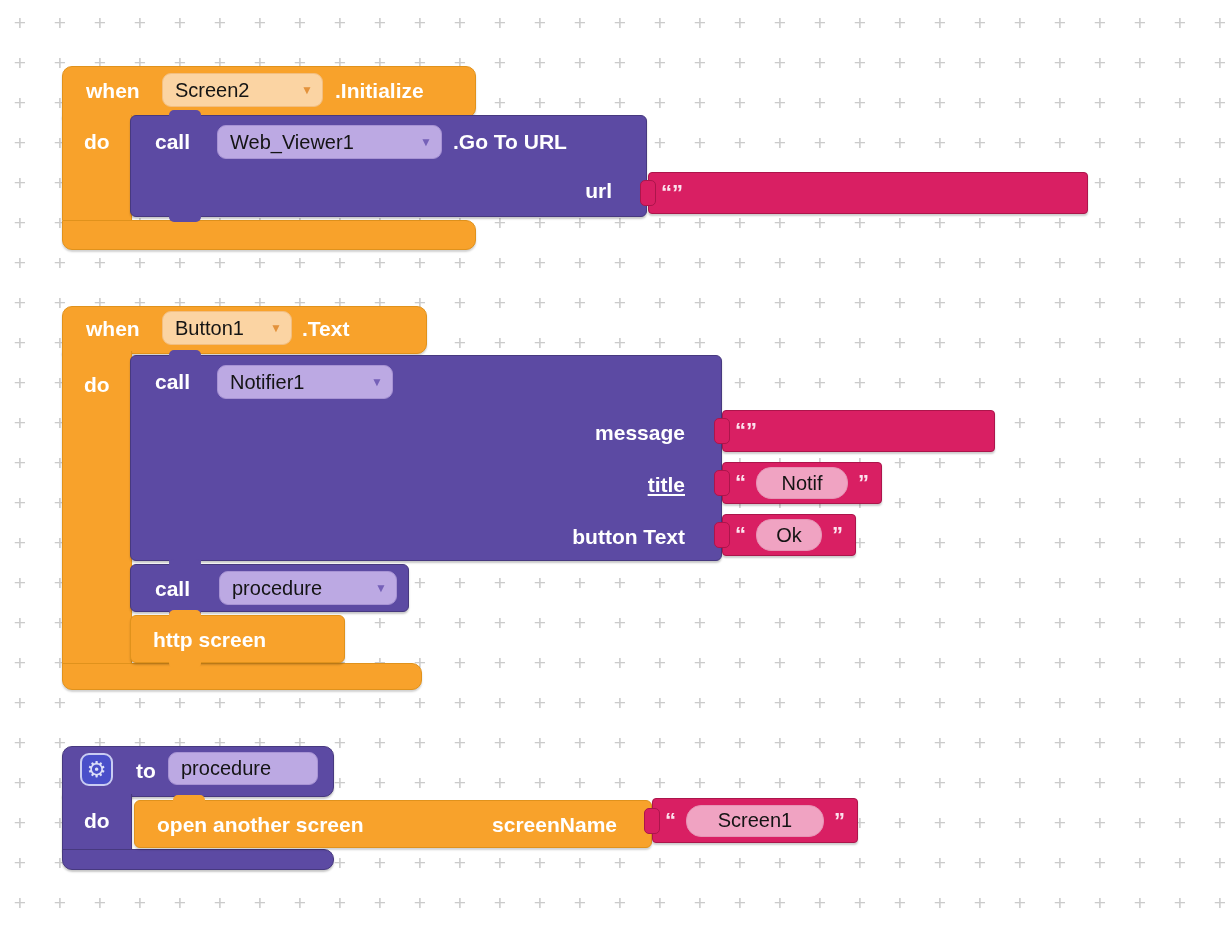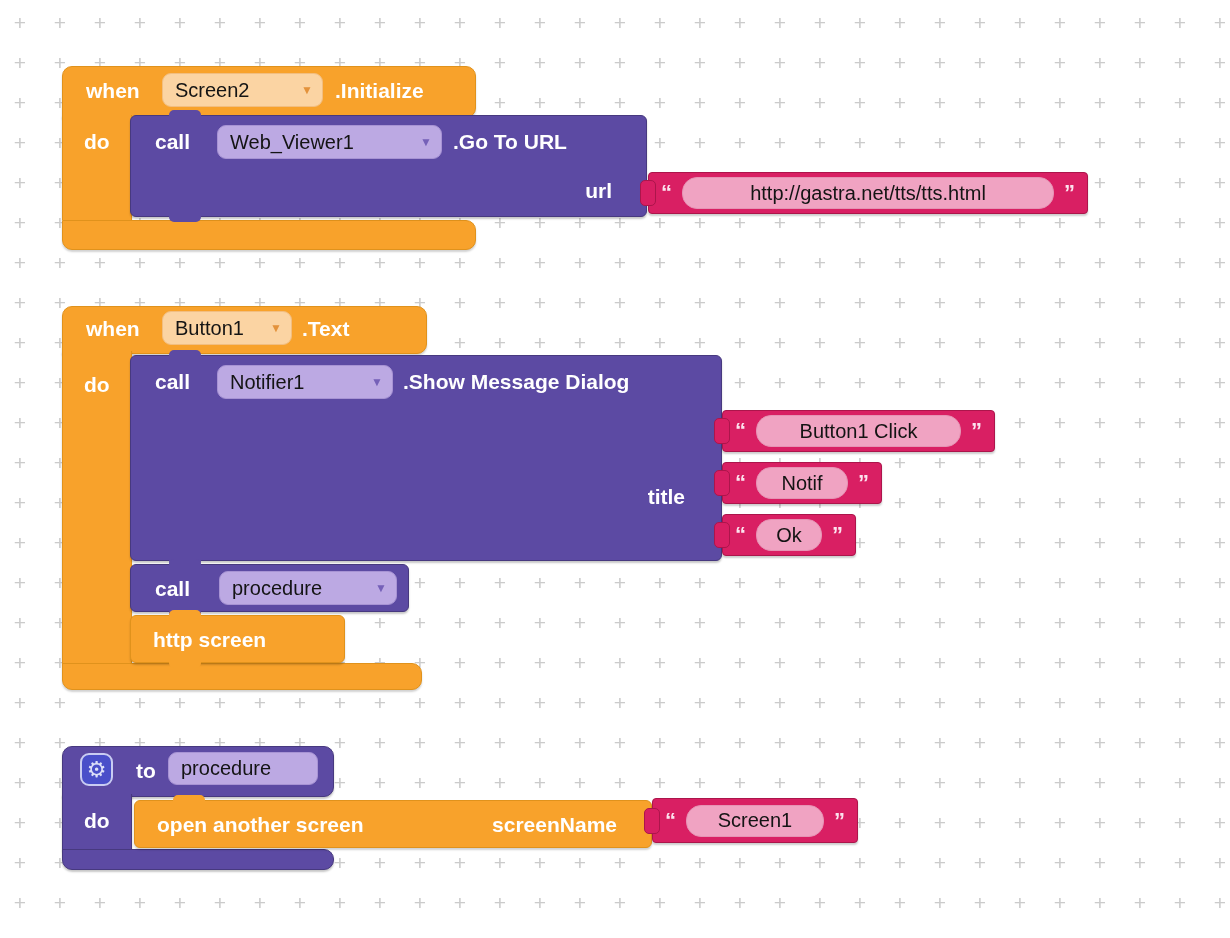--- a/index.html
+++ b/index.html
@@ -769,21 +769,20 @@
       <div class="field lavfield" style="left:86px;top:9px;width:225px;height:34px;">
         <span>Web_Viewer1</span>
         <span class="arrow">▼</span>
       </div>
       <span class="abs wlabel" style="left:322px;top:15px;">.Go To URL</span>
       <span class="abs wlabel rlabel" style="right:34px;top:64px;width:120px;">url</span>
     </div>
 
     <div class="abs pinkblock" style="left:648px;top:172px;width:440px;height:42px;">
       <span class="quote">“</span>
-      <span class="pinkfield">http://gastra.net/tts/tts.html</span>
       <span class="quote">”</span>
     </div>
   </div>
 
   <div>
     <div class="abs orange" style="left:62px;top:306px;width:363px;height:46px;border-radius:10px 10px 10px 0;"></div>
     <div class="abs orange" style="left:62px;top:351px;width:68px;height:313px;border-top:none;border-bottom:none;"></div>
     <div class="abs orange" style="left:62px;top:663px;width:358px;height:25px;border-radius:0 10px 10px 10px;"></div>
     <span class="abs wlabel" style="left:86px;top:318px;">when</span>
     <div class="abs field peachfield" style="left:162px;top:311px;width:130px;height:34px;">
@@ -792,27 +791,27 @@
     </div>
     <span class="abs wlabel" style="left:302px;top:318px;">.Text</span>
     <span class="abs wlabel" style="left:84px;top:374px;">do</span>
 
     <div class="abs purple bump-top bump-bottom" style="left:130px;top:355px;width:590px;height:204px;border-radius:6px;">
       <span class="abs wlabel" style="left:24px;top:15px;">call</span>
       <div class="field lavfield" style="left:86px;top:9px;width:176px;height:34px;">
         <span>Notifier1</span>
         <span class="arrow">▼</span>
       </div>
-      <span class="abs wlabel" style="left:272px;top:15px;">.Show Message Dialog</span>
-      <span class="abs wlabel rlabel" style="right:36px;top:130px;width:220px;">title</span>
+      <span class="abs wlabel rlabel" style="right:36px;top:66px;width:220px;">message</span>
+      <span class="abs wlabel rlabel" style="right:36px;top:118px;width:220px;text-decoration:underline;">title</span>
+      <span class="abs wlabel rlabel" style="right:36px;top:170px;width:220px;">button Text</span>
     </div>
 
     <div class="abs pinkblock" style="left:722px;top:410px;width:273px;height:42px;">
       <span class="quote">“</span>
-      <span class="pinkfield">Button1 Click</span>
       <span class="quote">”</span>
     </div>
 
     <div class="abs pinkblock" style="left:722px;top:462px;width:160px;height:42px;">
       <span class="quote">“</span>
       <span class="pinkfield">Notif</span>
       <span class="quote">”</span>
     </div>
 
     <div class="abs pinkblock" style="left:722px;top:514px;width:134px;height:42px;">

